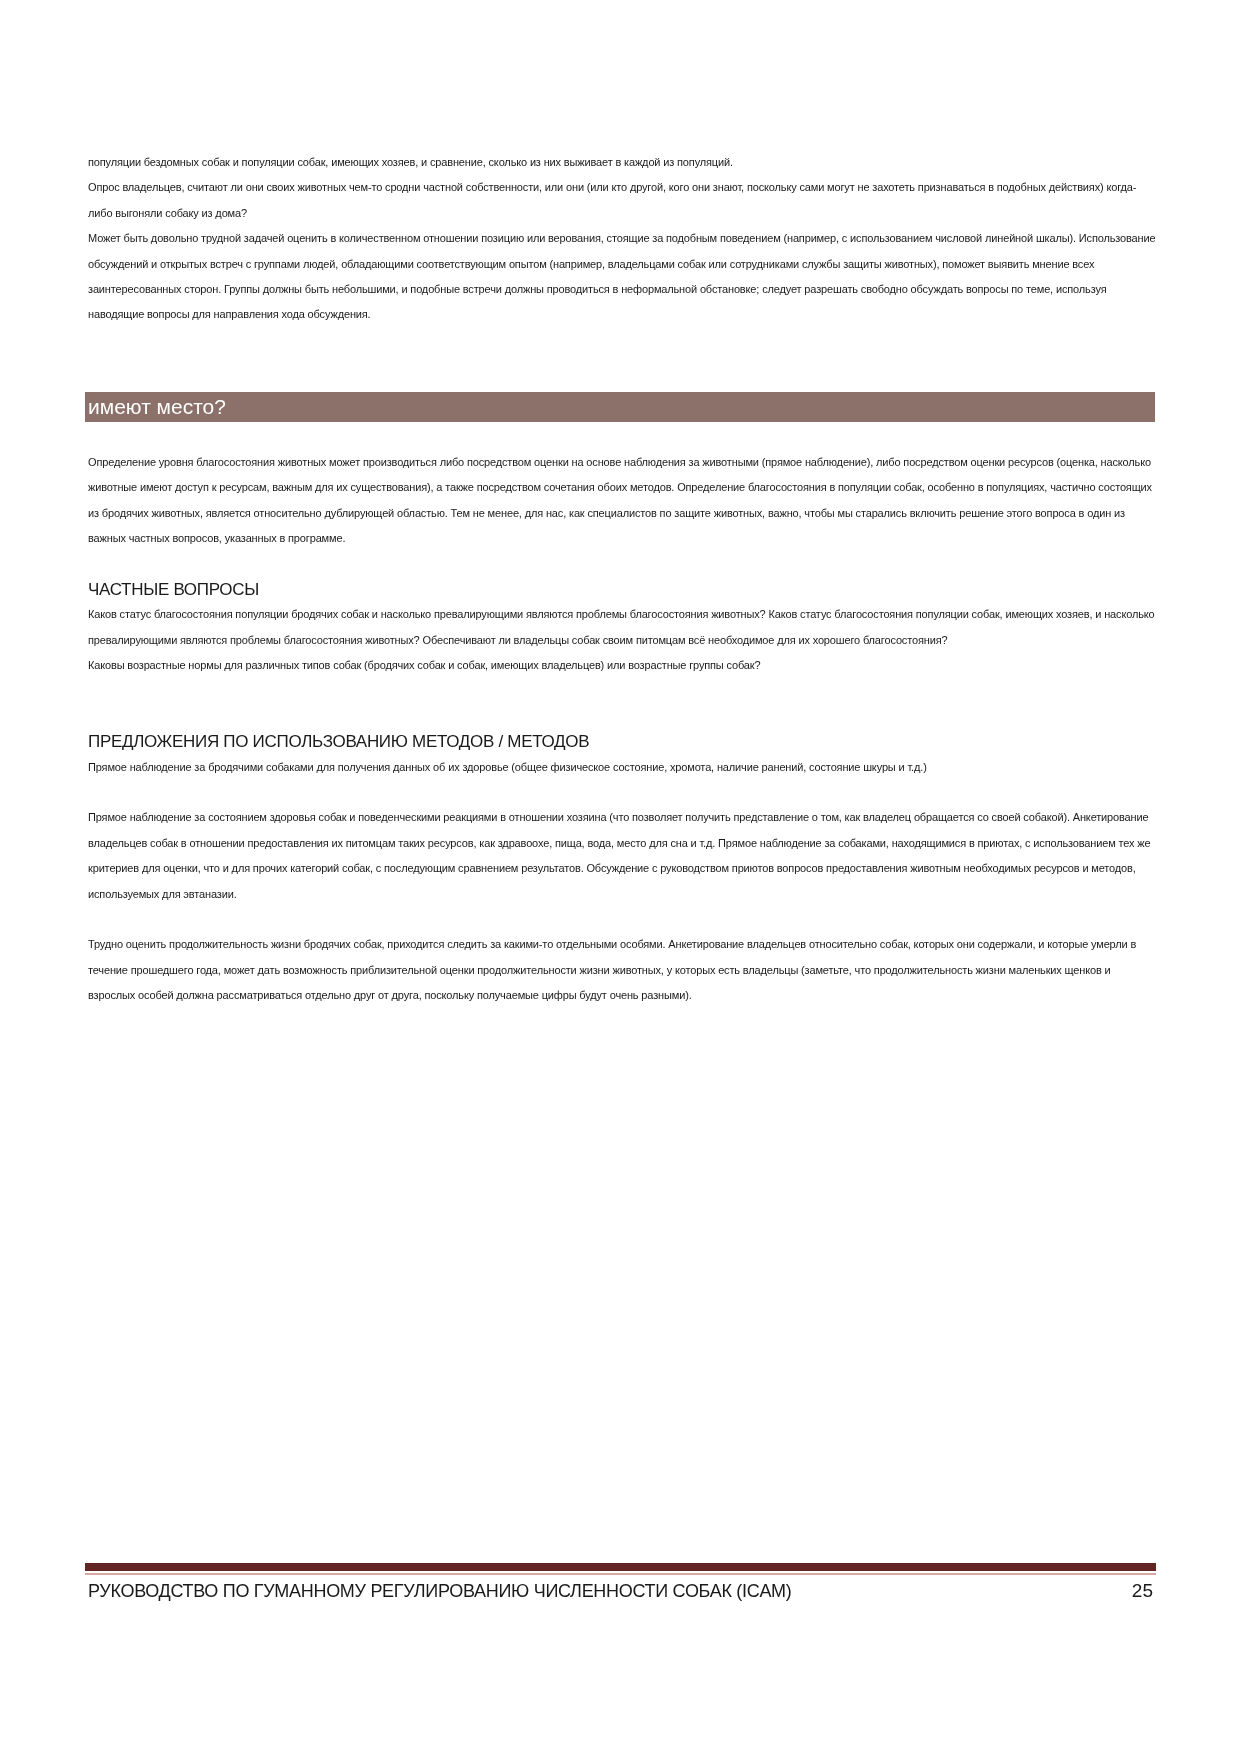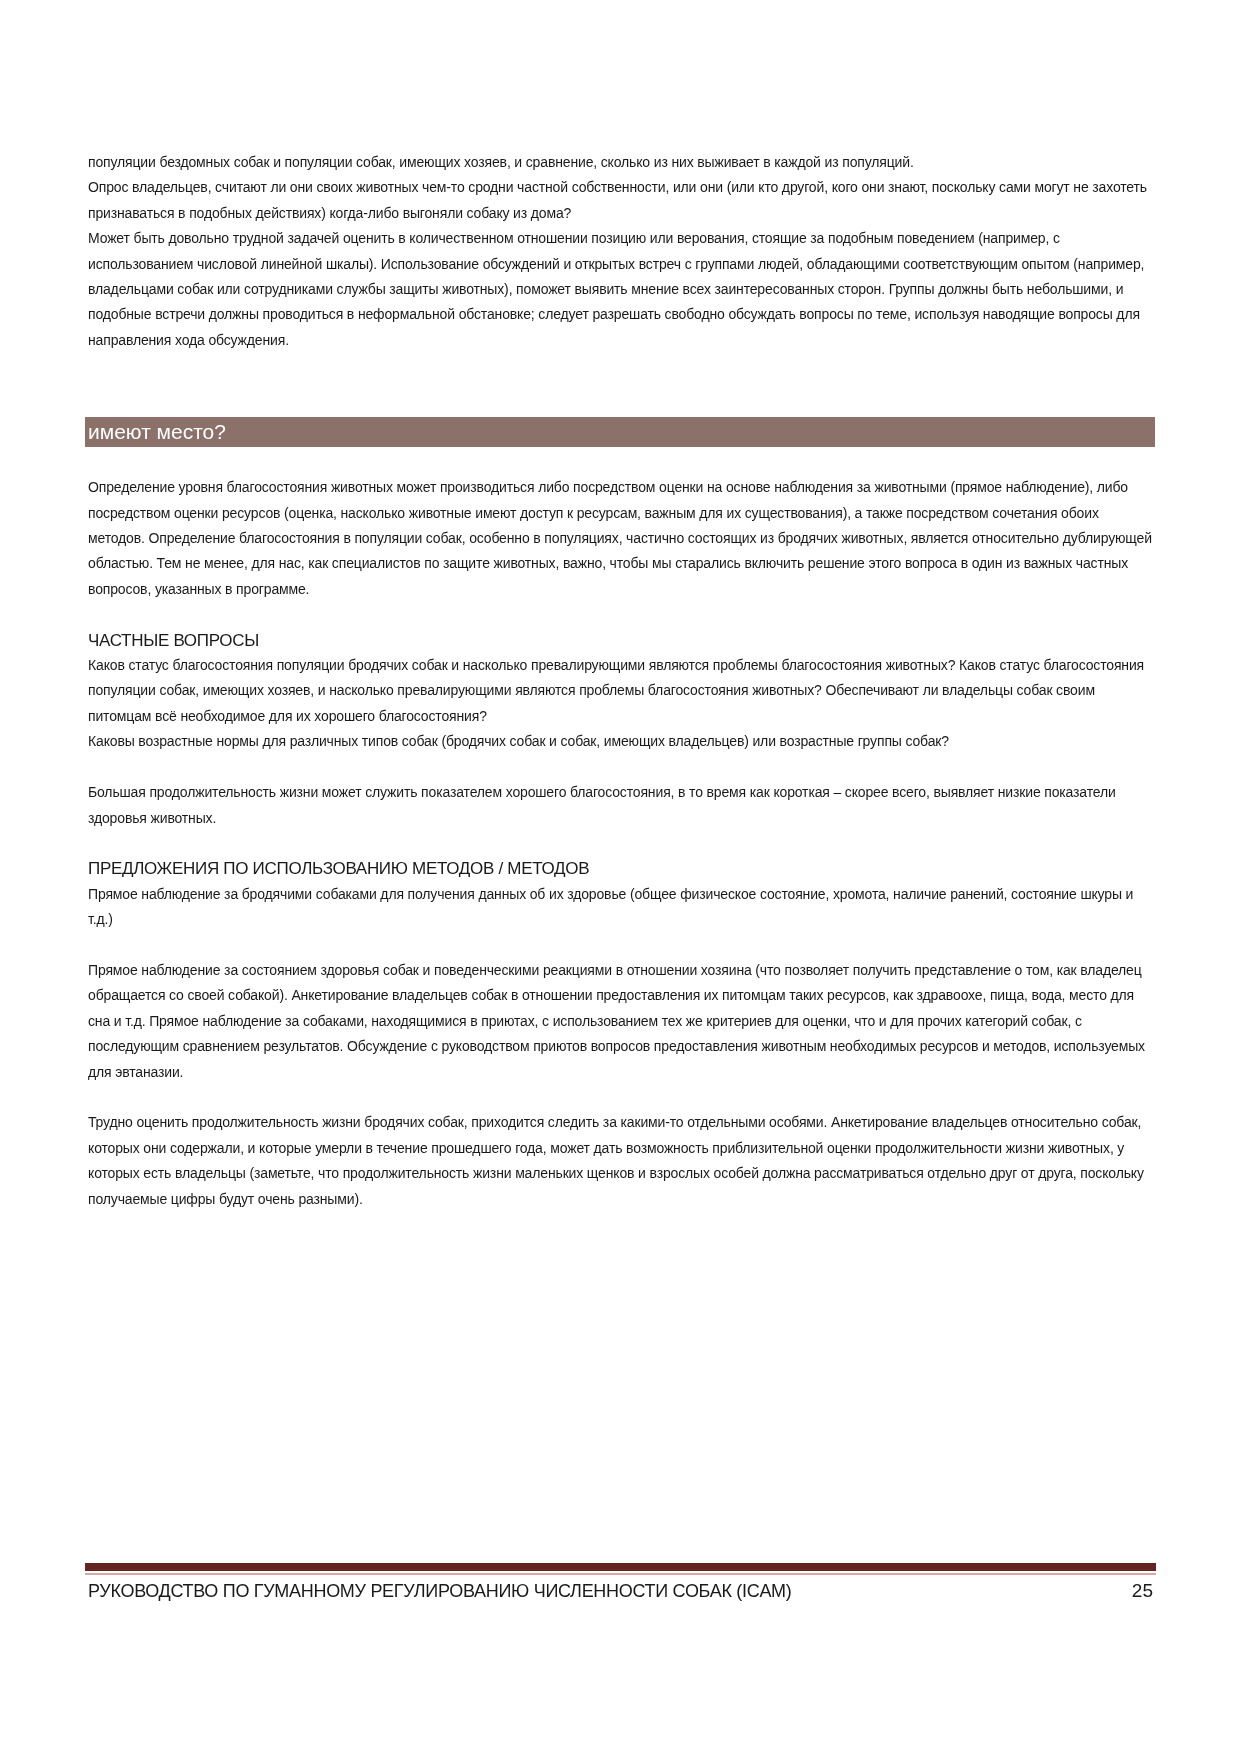--- a/index.html
+++ b/index.html
@@ -3,21 +3,21 @@
 <meta charset="utf-8">
 <style>
   html, body { margin: 0; padding: 0; background: #ffffff; }
   body {
     width: 1241px; height: 1755px; position: relative; overflow: hidden;
     font-family: "Liberation Sans", "DejaVu Sans", sans-serif;
     color: #1a1a1a;
   }
   .page { position: absolute; left: 88px; top: 150px; width: 1068px; }
   .p {
-    font-size: 14px; line-height: 25.4px; margin: 0; letter-spacing: -0.15px;
+    font-size: 11px; line-height: 25.4px; margin: 0; letter-spacing: -0.15px;
   }
   .gap { height: 25.4px; }
   .gap-big { height: 64px; }
   .section-header {
     background: #8c716a; color: #ffffff; margin-left: -3px; width: 1070px;
     font-size: 21px; line-height: 30px; padding: 0 3px; box-sizing: border-box;
   }
   .section-header .line { display: block; height: 30px; }
   .section-header .line + .line { border-top: 4px solid #f0abfc; }
   .after-header { height: 28px; }
@@ -48,21 +48,20 @@
   <p class="p">Определение уровня благосостояния животных может производиться либо посредством оценки на основе наблюдения за животными (прямое наблюдение), либо посредством оценки ресурсов (оценка, насколько животные имеют доступ к ресурсам, важным для их существования), а также посредством сочетания обоих методов. Определение благосостояния в популяции собак, особенно в популяциях, частично состоящих из бродячих животных, является относительно дублирующей областью. Тем не менее, для нас, как специалистов по защите животных, важно, чтобы мы старались включить решение этого вопроса в один из важных частных вопросов, указанных в программе.</p>
 
   <div class="gap"></div>
 
   <p class="subhead">ЧАСТНЫЕ ВОПРОСЫ</p>
   <p class="p">Каков статус благосостояния популяции бродячих собак и насколько превалирующими являются проблемы благосостояния животных? Каков статус благосостояния популяции собак, имеющих хозяев, и насколько превалирующими являются проблемы благосостояния животных? Обеспечивают ли владельцы собак своим питомцам всё необходимое для их хорошего благосостояния?</p>
   <p class="p">Каковы возрастные нормы для различных типов собак (бродячих собак и собак, имеющих владельцев) или возрастные группы собак?</p>
 
   <div class="gap"></div>
 
-  <p class="p">Большая продолжительность жизни может служить показателем хорошего благосостояния, в то время как короткая – скорее всего, выявляет низкие показатели здоровья животных.</p>
 
   <div class="gap"></div>
 
   <p class="subhead">ПРЕДЛОЖЕНИЯ ПО ИСПОЛЬЗОВАНИЮ МЕТОДОВ / МЕТОДОВ</p>
   <p class="p">Прямое наблюдение за бродячими собаками для получения данных об их здоровье (общее физическое состояние, хромота, наличие ранений, состояние шкуры и т.д.)</p>
 
   <div class="gap"></div>
 
   <p class="p">Прямое наблюдение за состоянием здоровья собак и поведенческими реакциями в отношении хозяина (что позволяет получить представление о том, как владелец обращается со своей собакой). Анкетирование владельцев собак в отношении предоставления их питомцам таких ресурсов, как здравоохе, пища, вода, место для сна и т.д. Прямое наблюдение за собаками, находящимися в приютах, с использованием тех же критериев для оценки, что и для прочих категорий собак, с последующим сравнением результатов. Обсуждение с руководством приютов вопросов предоставления животным необходимых ресурсов и методов, используемых для эвтаназии.</p>
 

